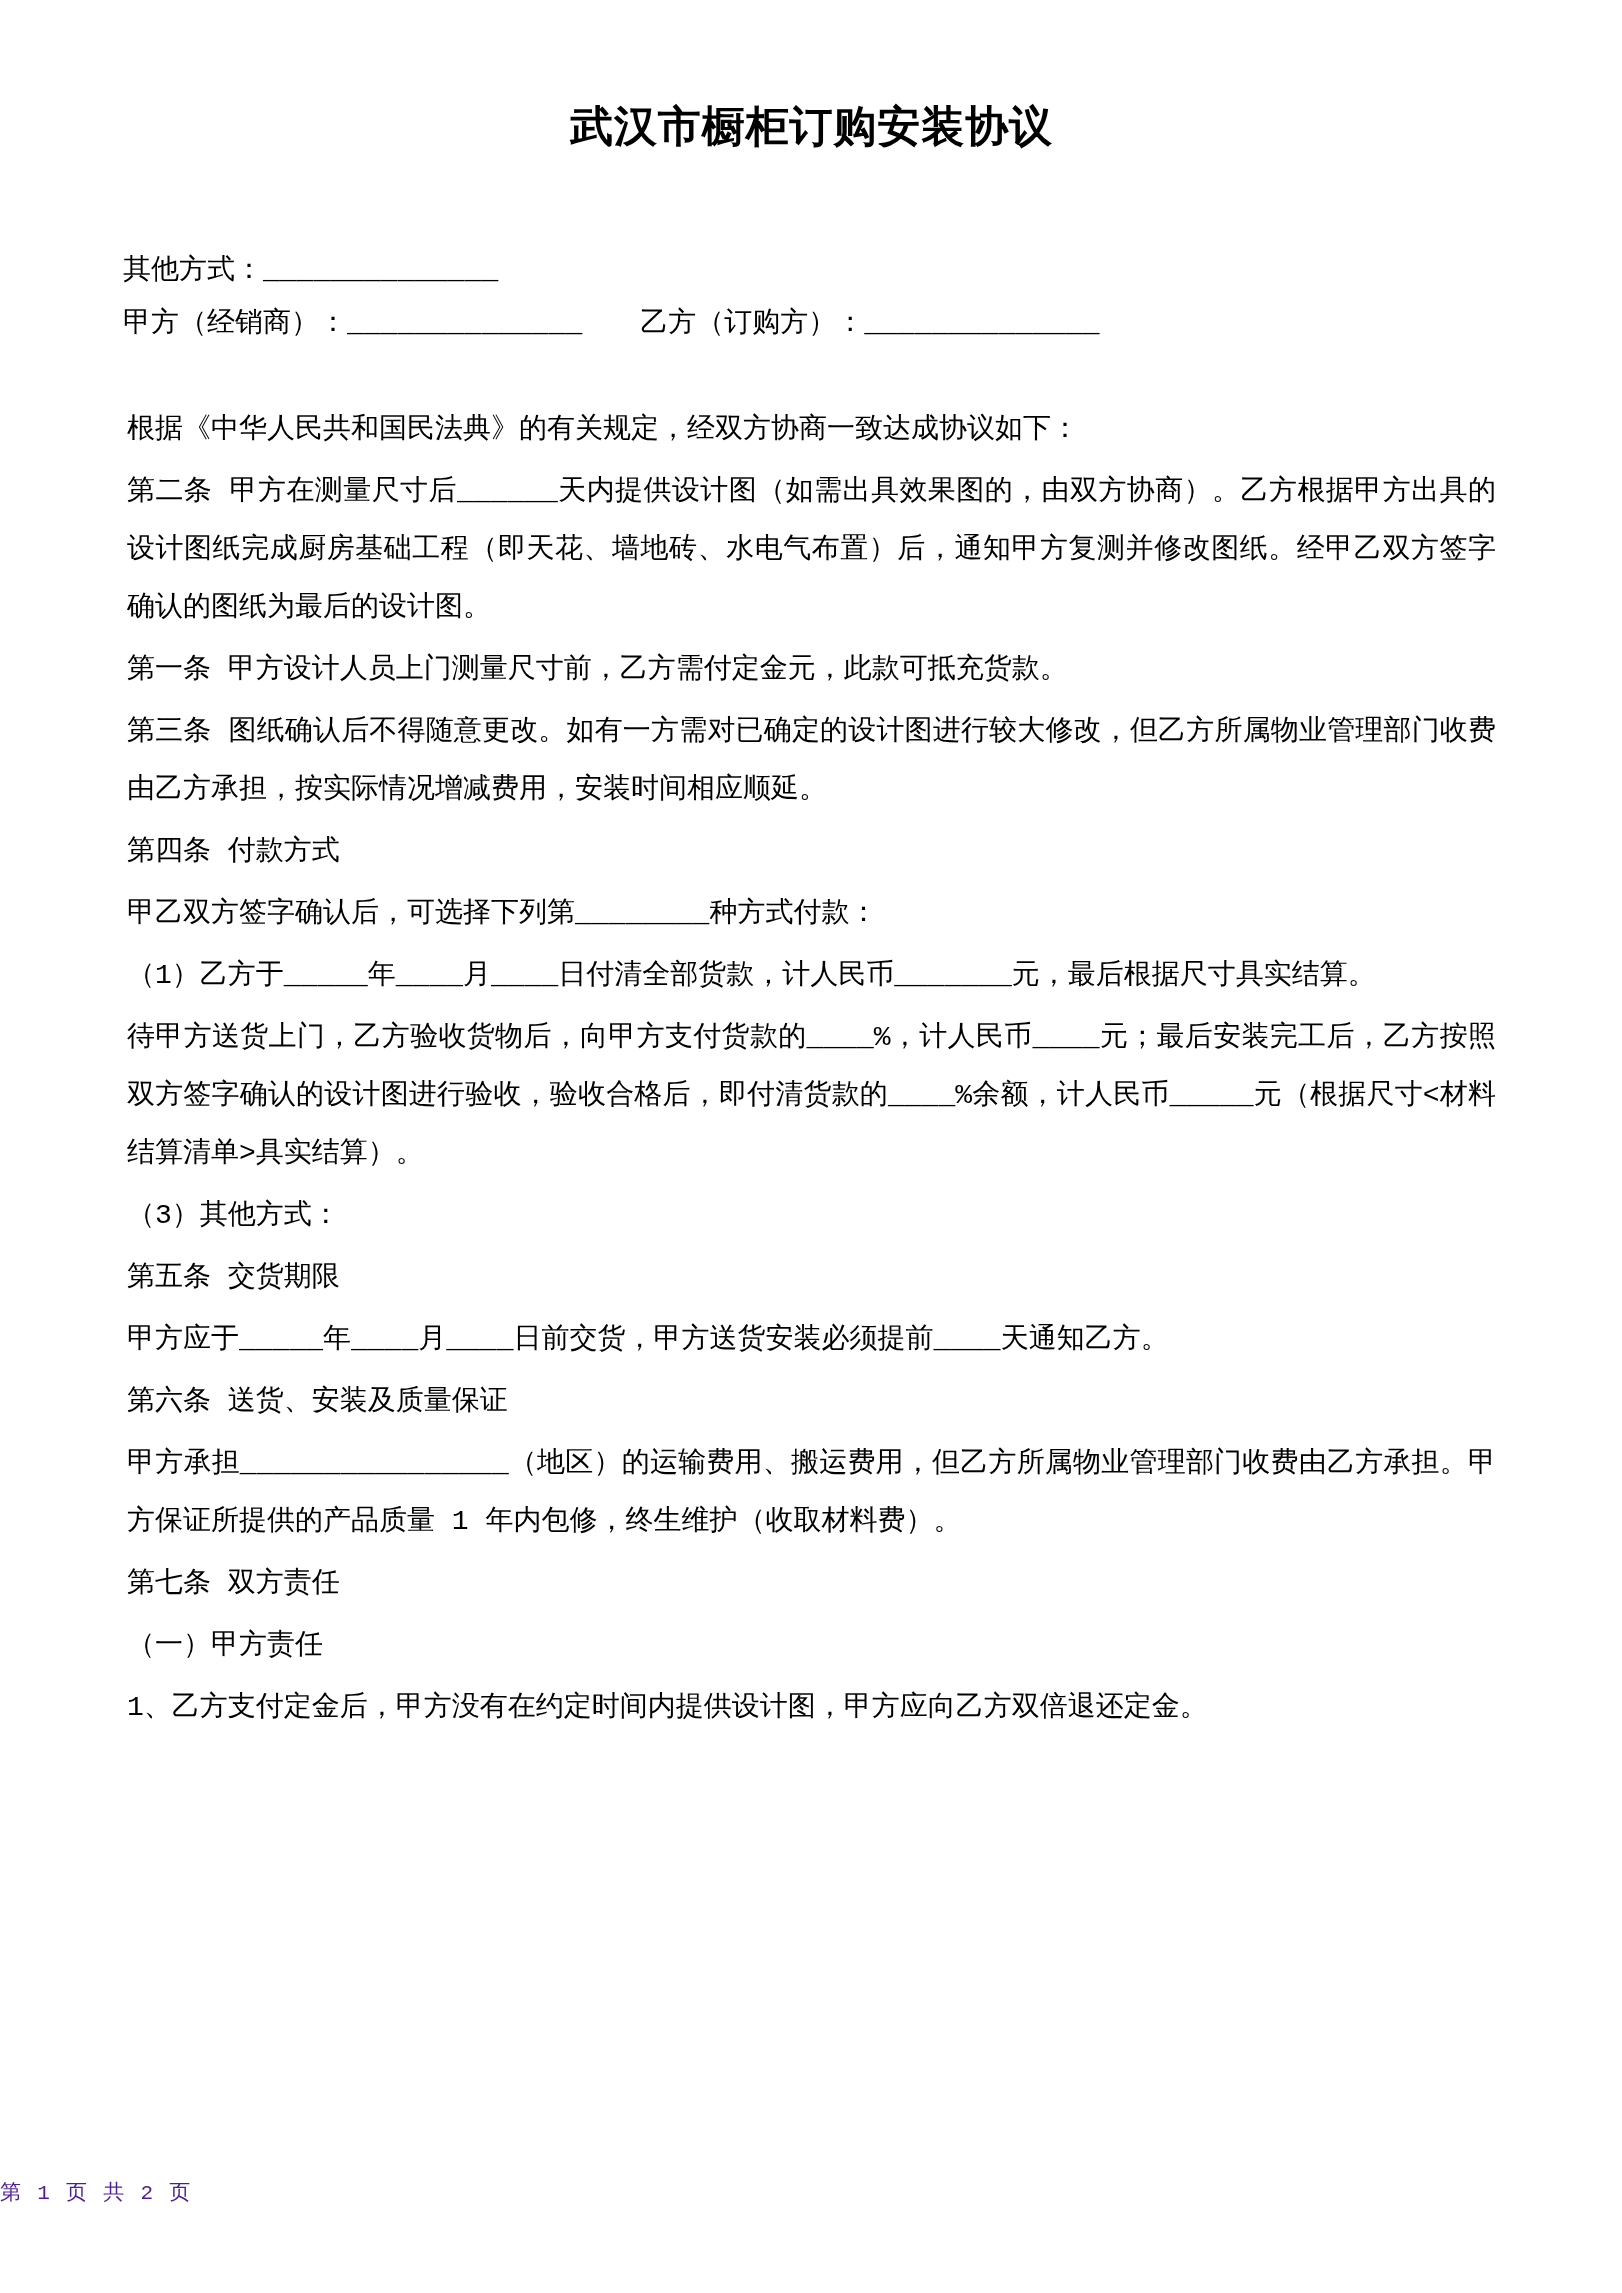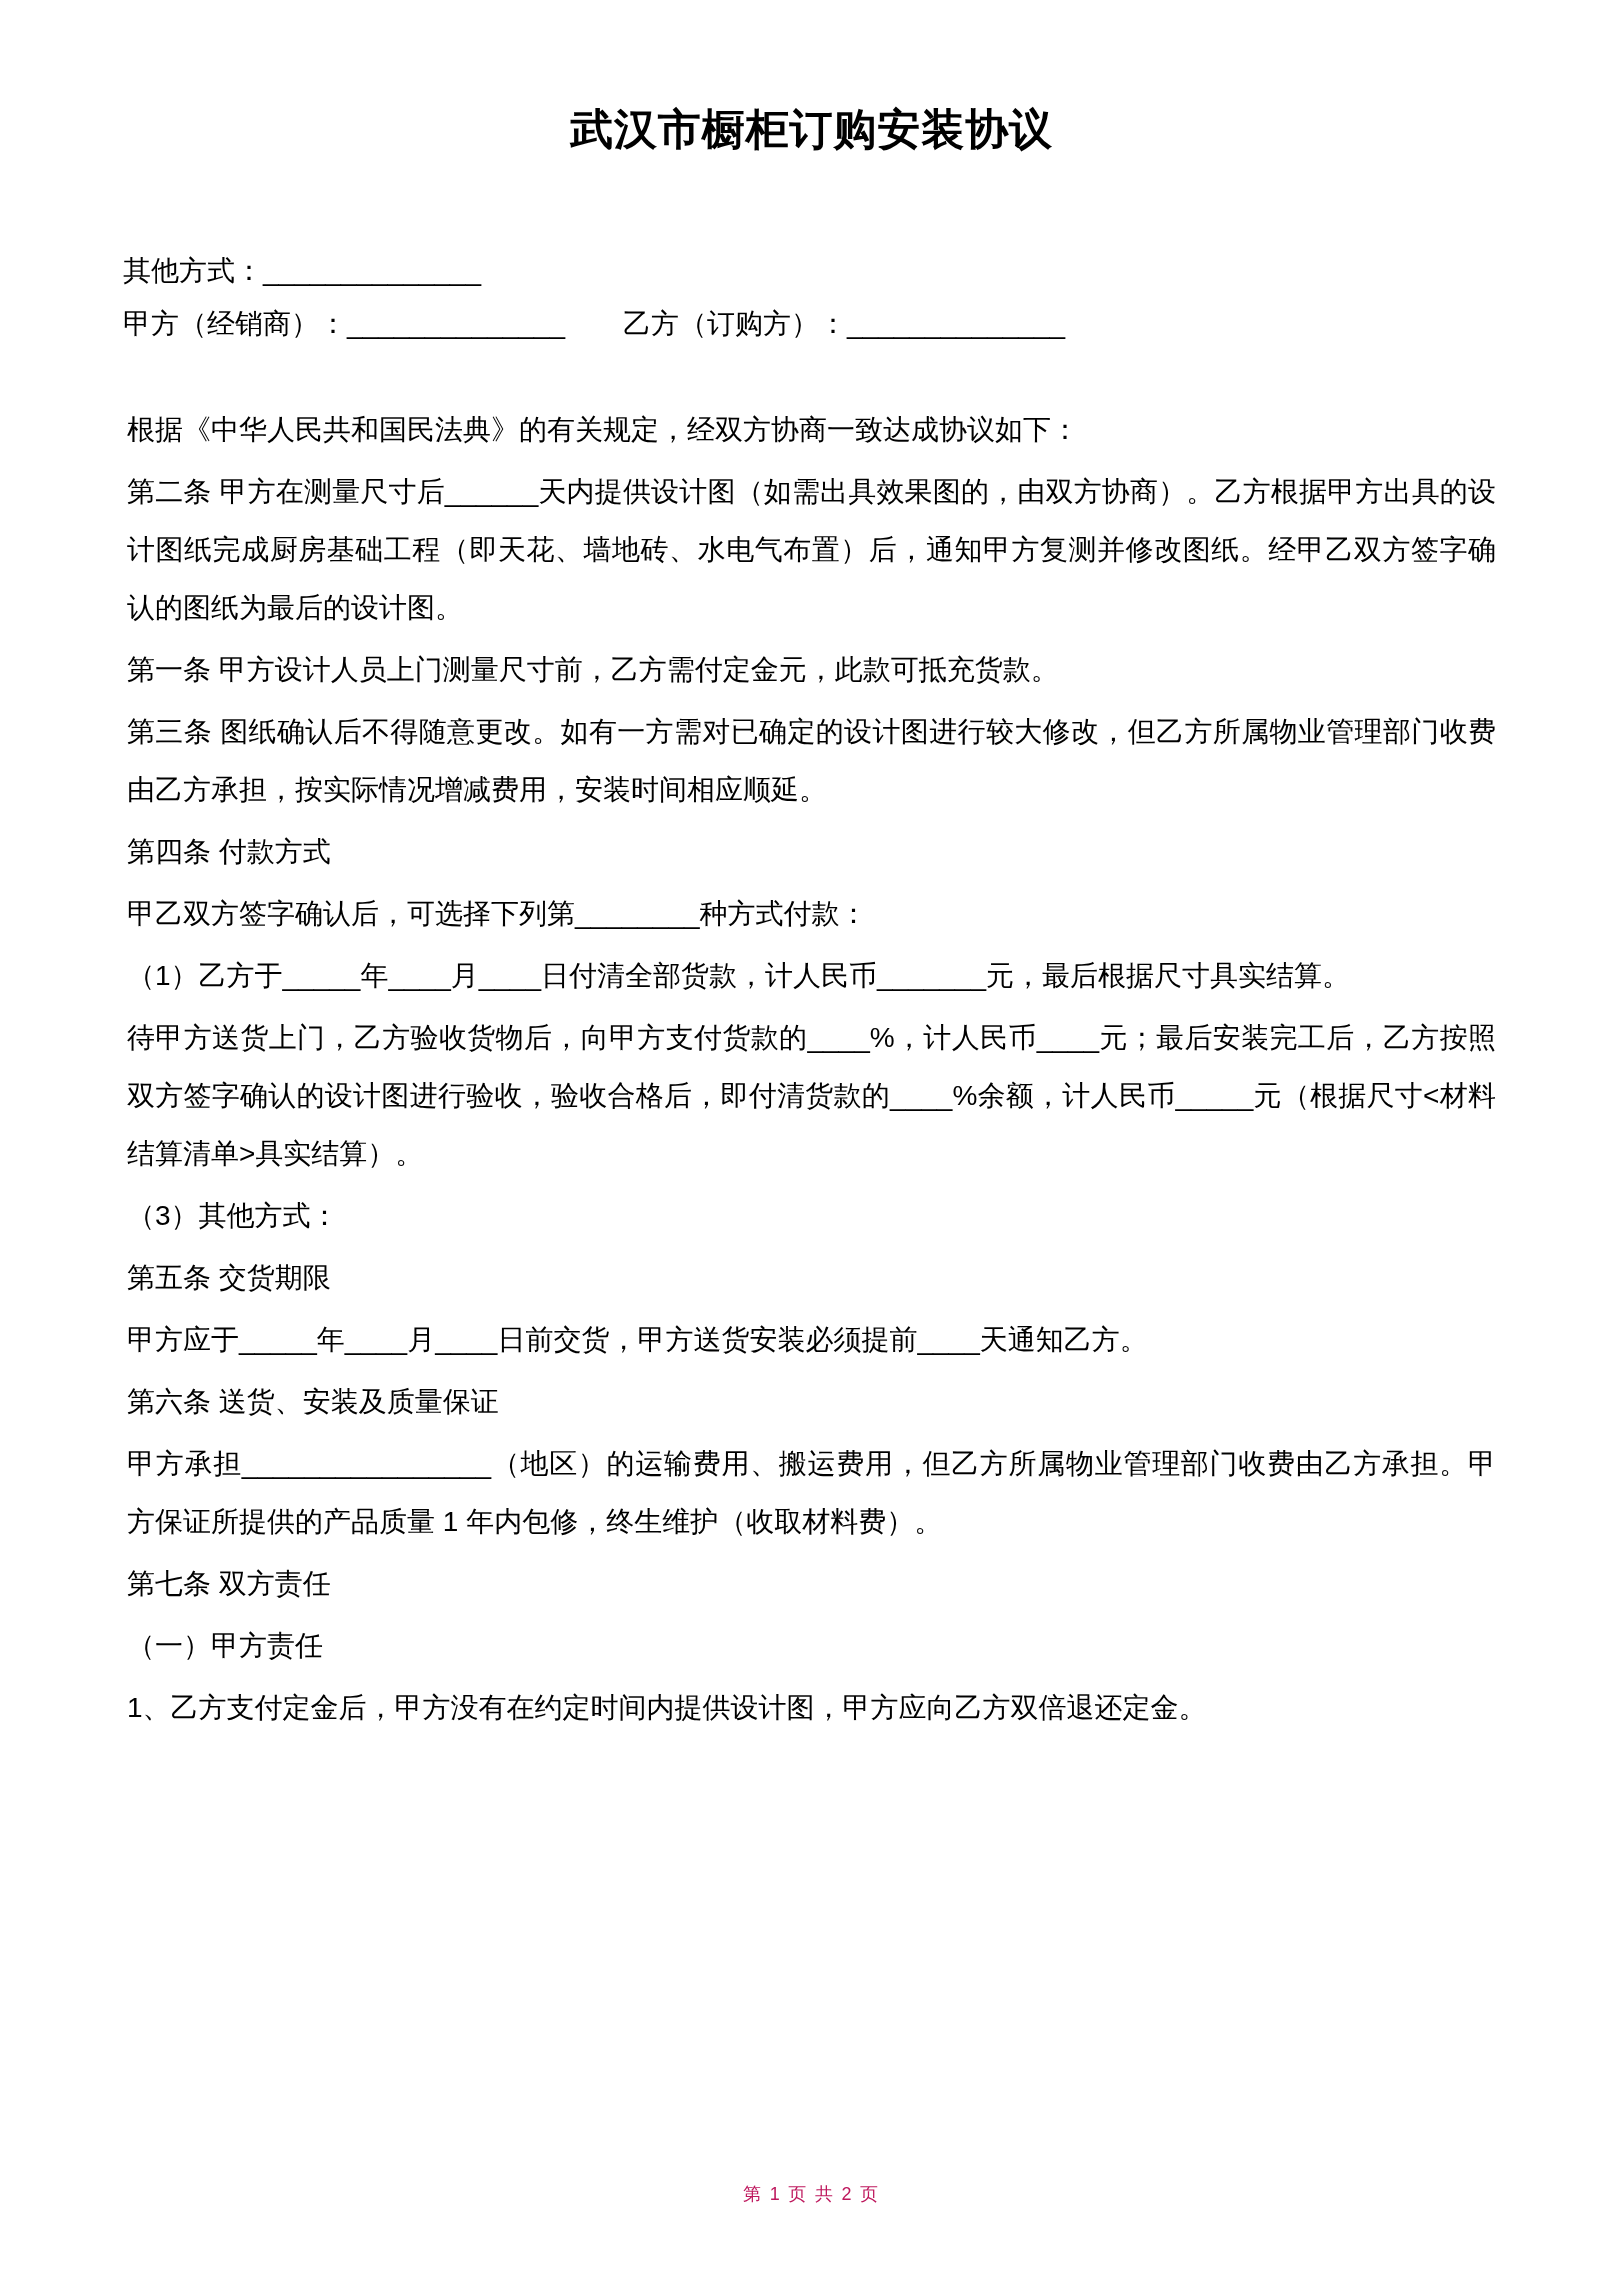--- a/index.html
+++ b/index.html
@@ -8,21 +8,21 @@
     background: #ffffff;
   }
   .page {
     position: relative;
     width: 1623px;
     height: 2250px;
     margin: 0 auto;
     background: #ffffff;
     box-sizing: border-box;
     padding: 102px 123px 8px 123px;
-    font-family: Liberation Sans, sans-serif;
+    font-family: Liberation Mono, monospace;
     color: #000000;
   }
   .doc-title {
     text-align: center;
     font-size: 43px;
     font-weight: bold;
     line-height: 55px;
     margin: 0 0 87px 0;
     letter-spacing: 0.9px;
   }
@@ -42,24 +42,24 @@
     width: 58px;
   }
   .body-block {
     margin-top: 51px;
   }
   .page-footer {
     position: absolute;
     left: 0;
     right: 0;
     bottom: 44px;
-    text-align: center;
-    font-size: 18px;
+    text-align: left;
+    font-size: 21px;
     letter-spacing: 1.8px;
-    color: #be185d;
+    color: #4c1d95;
   }
 </style>
 </head>
 <body>
 
 <div class="page">
 
   <h1 class="doc-title">武汉市橱柜订购安装协议</h1>
 
   <p class="header-line">其他方式：______________</p>

